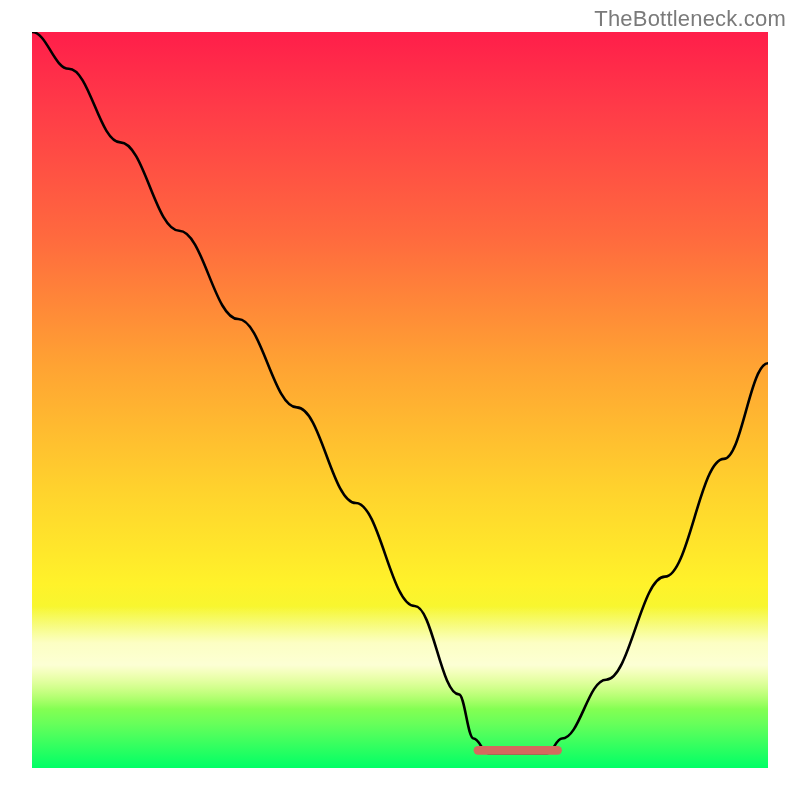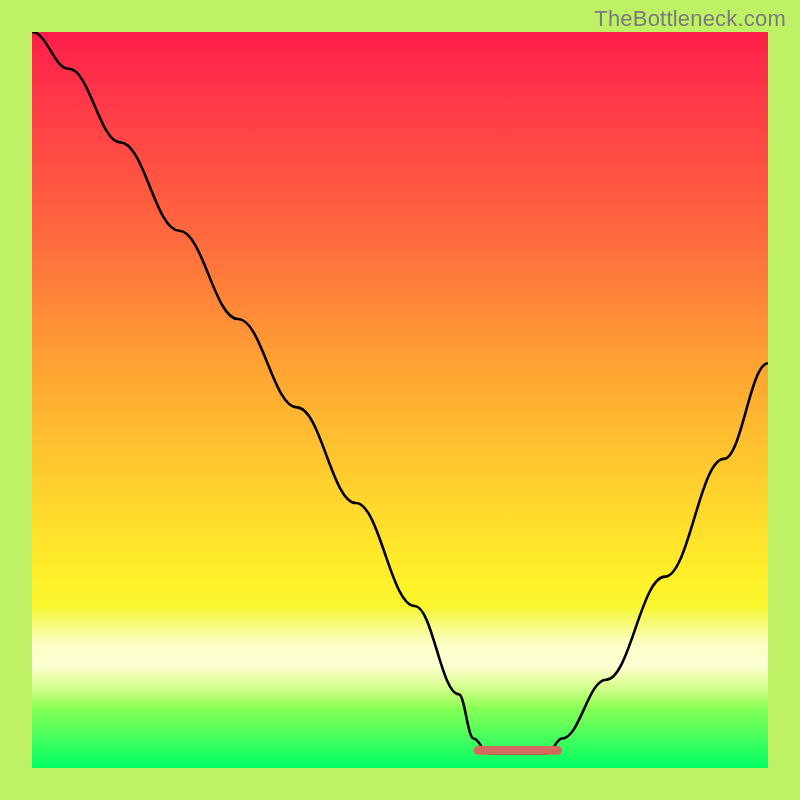--- a/index.html
+++ b/index.html
@@ -8,21 +8,21 @@
     width: 800px;
     height: 800px;
     background: #000;
     overflow: hidden;
     font-family: Arial, Helvetica, sans-serif;
   }
   .outer {
     position: relative;
     width: 800px;
     height: 800px;
-    background: #bef264;
+    background: #ffffff;
   }
   .watermark {
     position: absolute;
     top: 6px;
     right: 14px;
     color: #7a7a7a;
     font-size: 22px;
     font-weight: 500;
     letter-spacing: 0.2px;
     z-index: 10;

